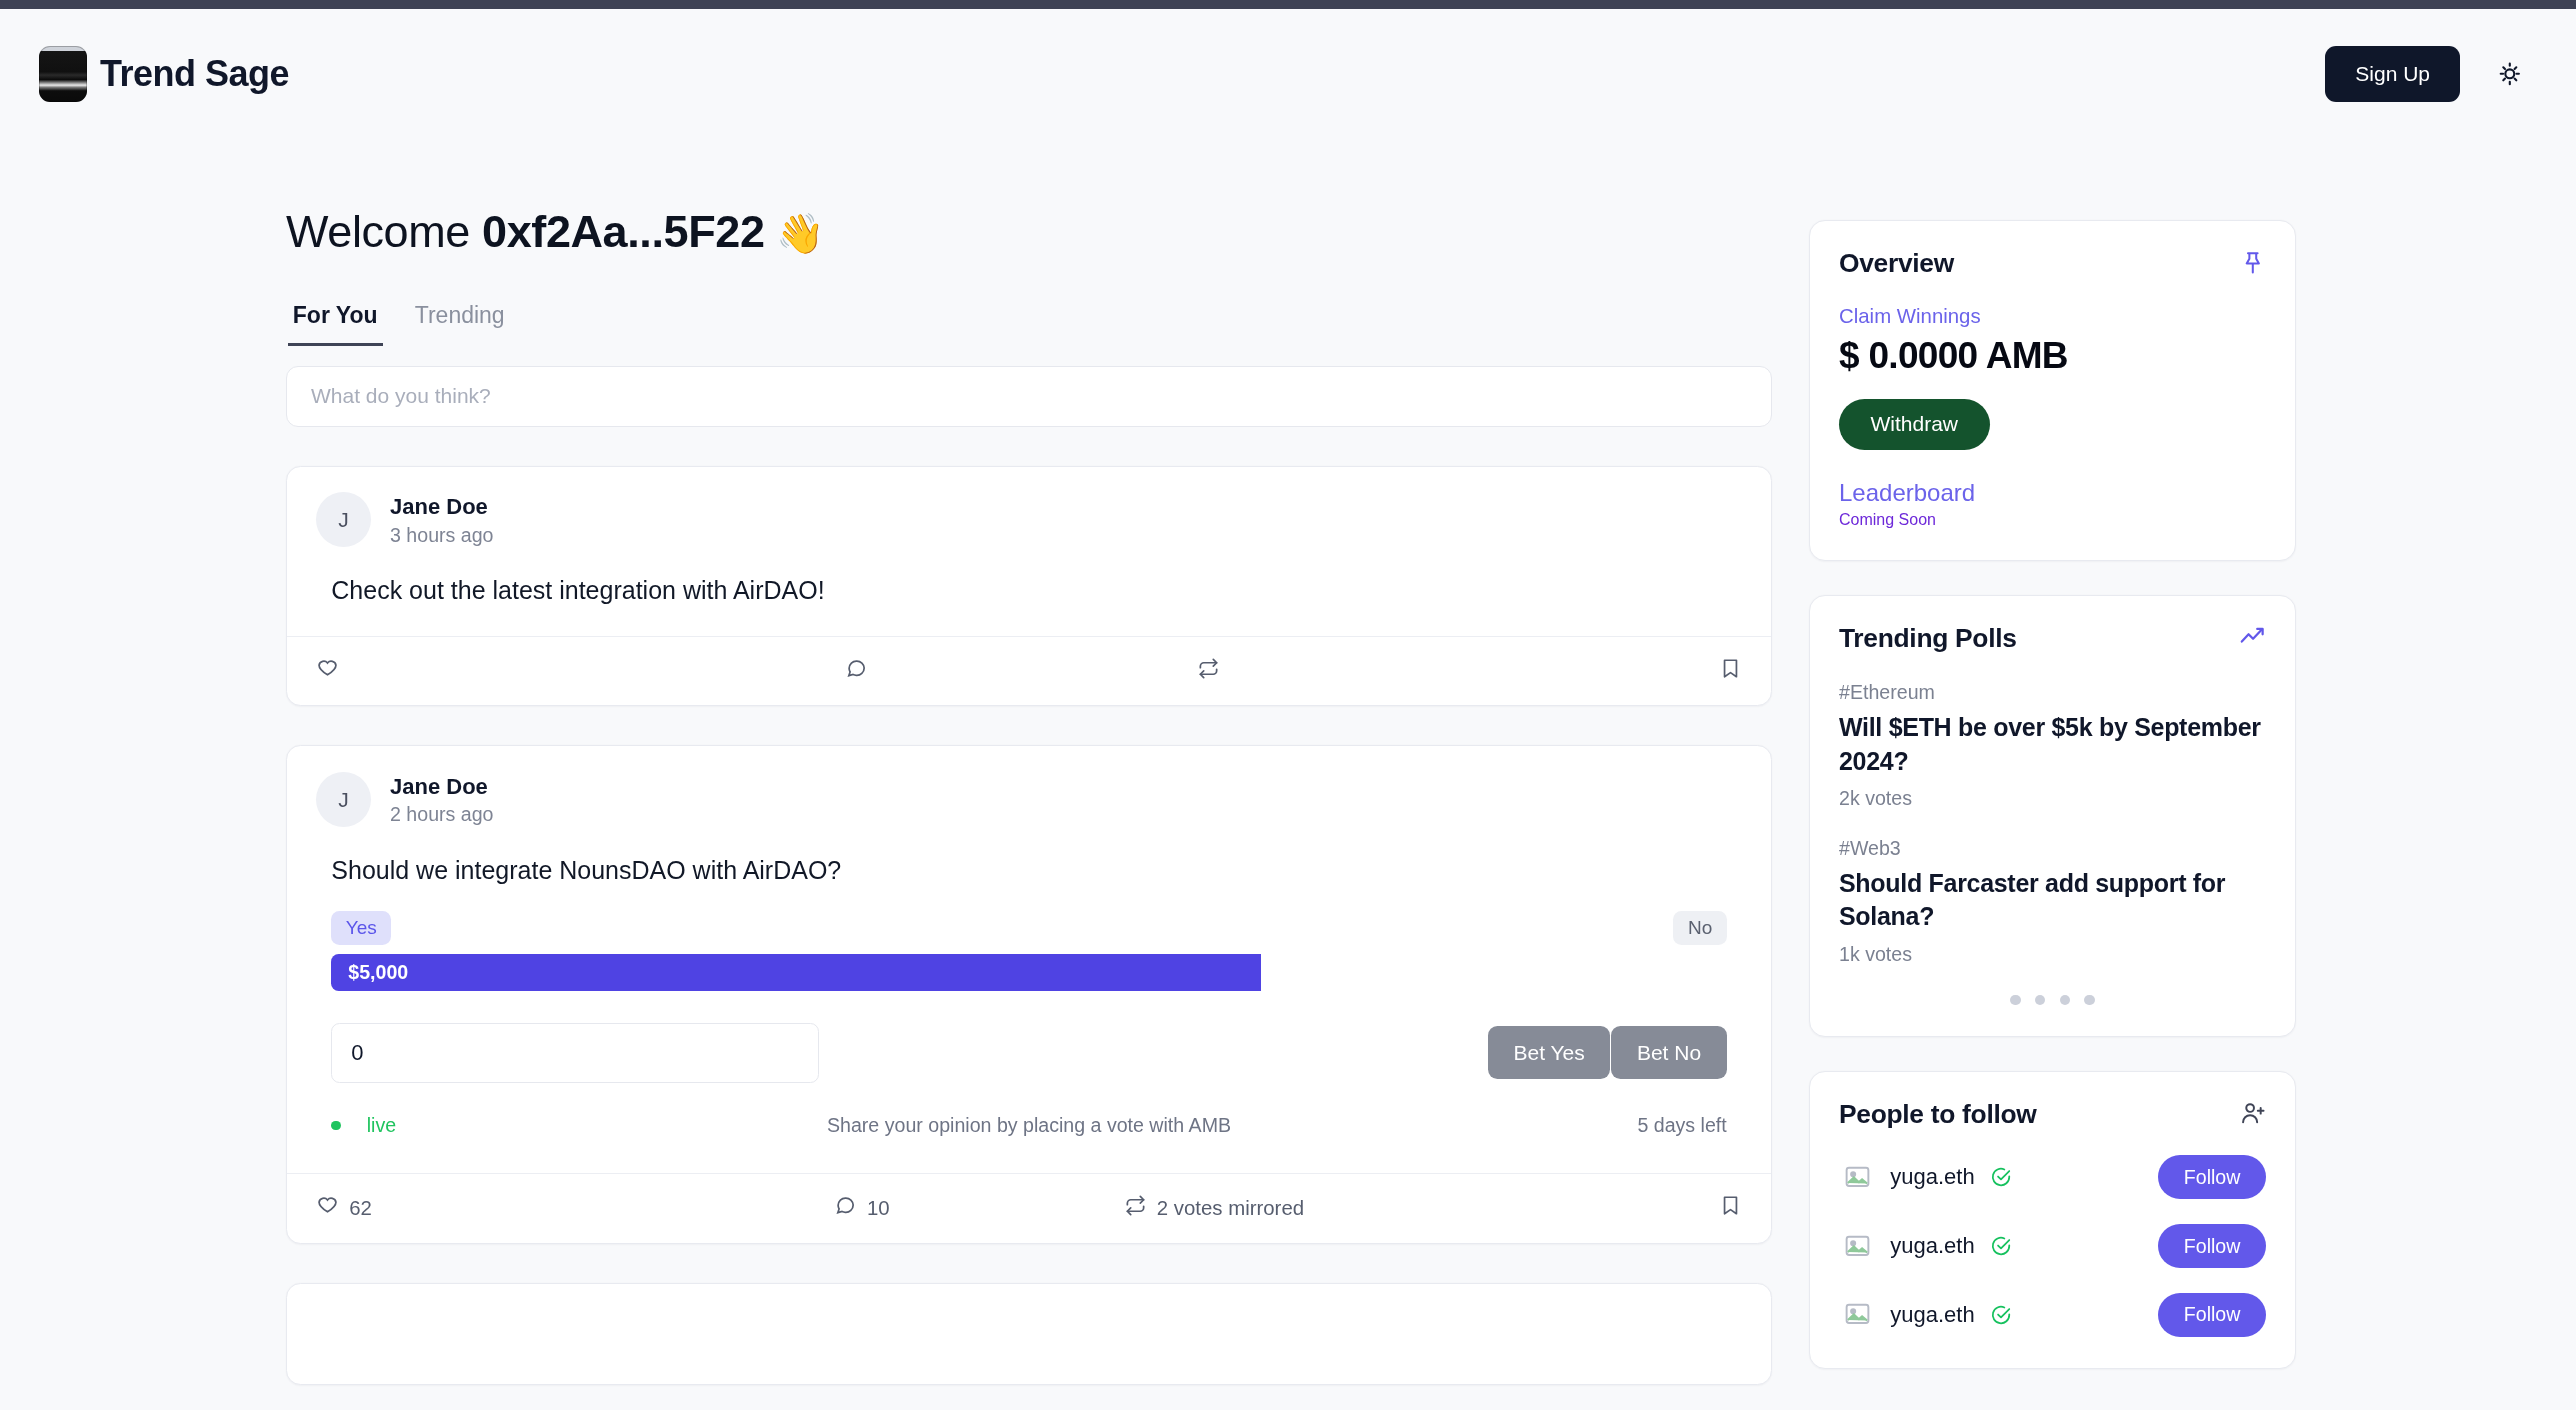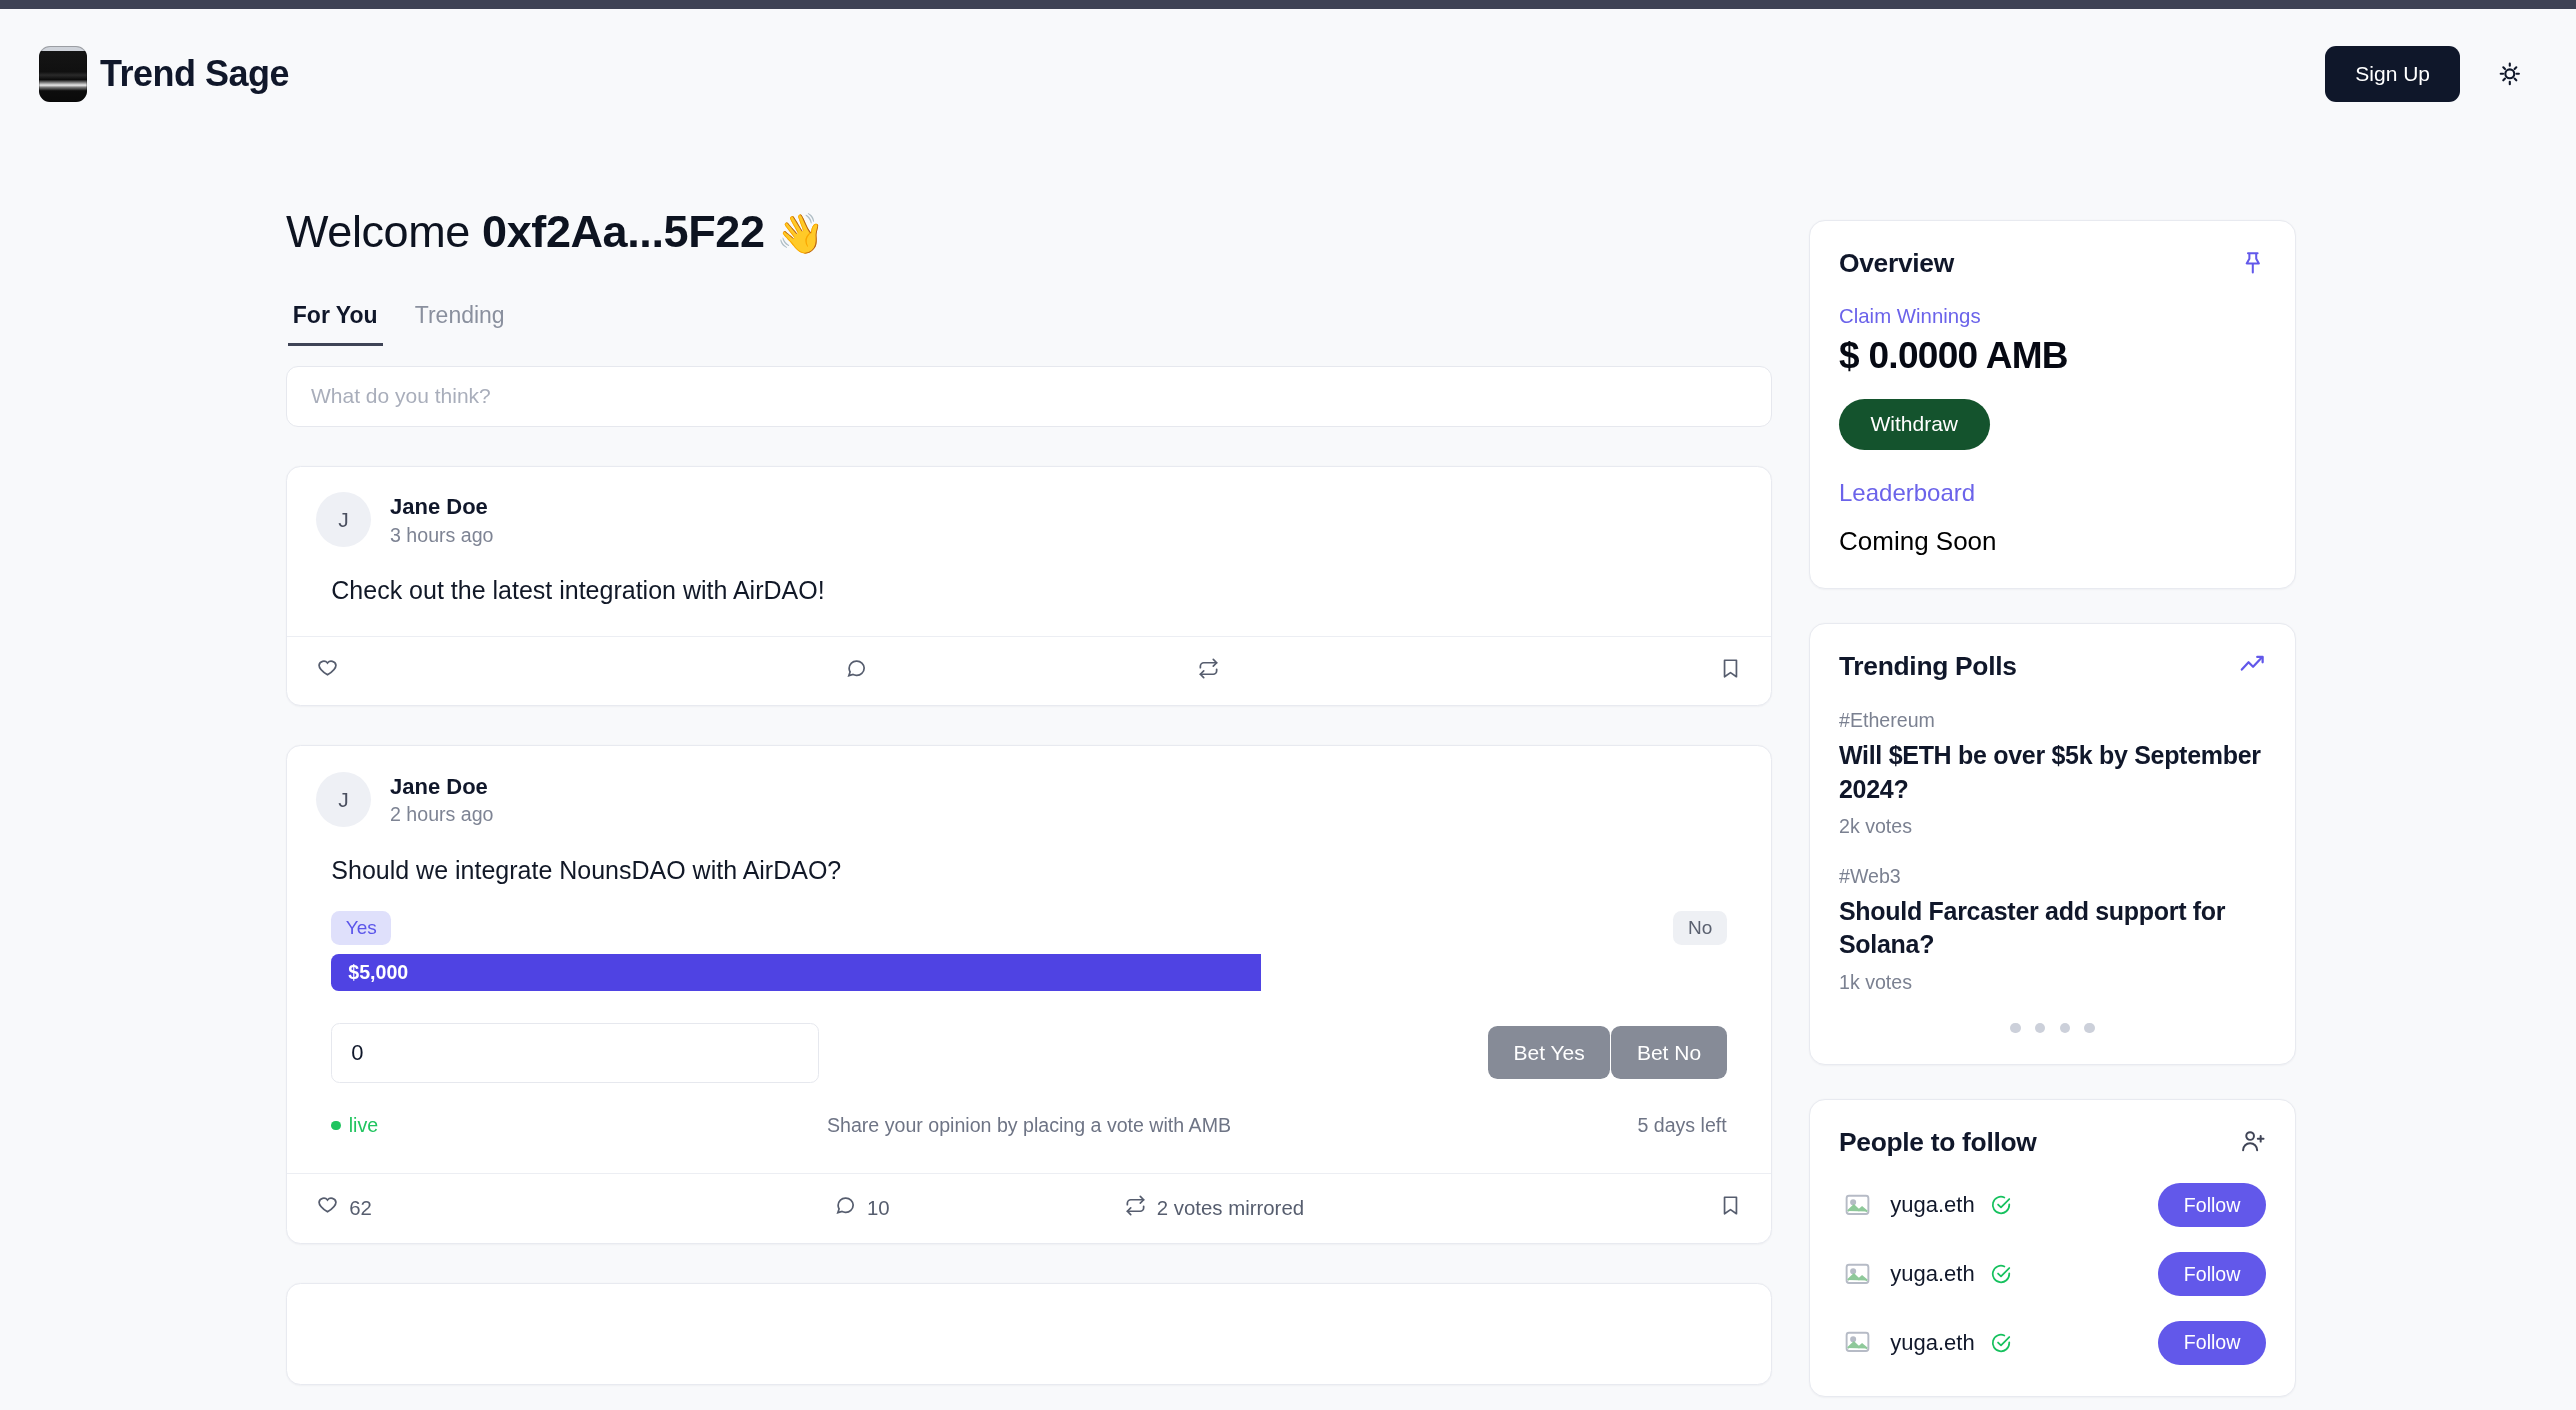--- a/index.html
+++ b/index.html
@@ -234,21 +234,21 @@
   }
 
   .poll-status {
     display: flex;
     align-items: center;
     margin-top: 31px;
     padding-bottom: 6.8px;
     font-size: 19.6px;
     color: #6e7485;
   }
-  .status-live { display: flex; align-items: center; gap: 8px; color: #20c45f; flex: 1; }
+  .status-live { display: flex; align-items: center; gap: 26px; color: #20c45f; flex: 1; }
   .live-dot { width: 9.4px; height: 9.4px; border-radius: 50%; background: #20c45f; }
   .status-hint { flex: 2; text-align: center; }
   .status-left { flex: 1; text-align: right; }
 
   
   .rail-card {
     background: #ffffff;
     border: 0.9px solid #e8eaf0;
     border-radius: 16px;
     padding: 27px 29px 31px 29px;
@@ -266,21 +266,21 @@
     background: #14532d;
     color: #fff;
     border: none;
     border-radius: 851px;
     font-size: 21px;
     font-family: inherit;
     padding: 13.6px 31.5px;
     cursor: pointer;
   }
   .leaderboard-link { color: #6b63ea; font-size: 24px; margin-top: 29px; cursor: pointer; }
-  .coming-soon { color: #000000; font-size: 26px; margin-top: 19px; }
+  .coming-soon { color: #6d28d9; font-size: 16px; margin-top: 4px; }
 
   .poll-item { margin-top: 27px; }
   .poll-tag { font-size: 19.6px; color: #7b8191; }
   .poll-q { font-size: 25px; font-weight: 700; color: #10172a; line-height: 1.35; margin-top: 6.8px; letter-spacing: -0.3px; }
   .poll-votes { font-size: 19.6px; color: #7b8191; margin-top: 8.5px; }
   .dots { display: flex; gap: 14.5px; justify-content: center; margin-top: 29px; }
   .dot { width: 10.2px; height: 10.2px; border-radius: 50%; background: #ccd0da; cursor: pointer; }
 
   .person {
     display: flex; align-items: center; gap: 15.3px;

